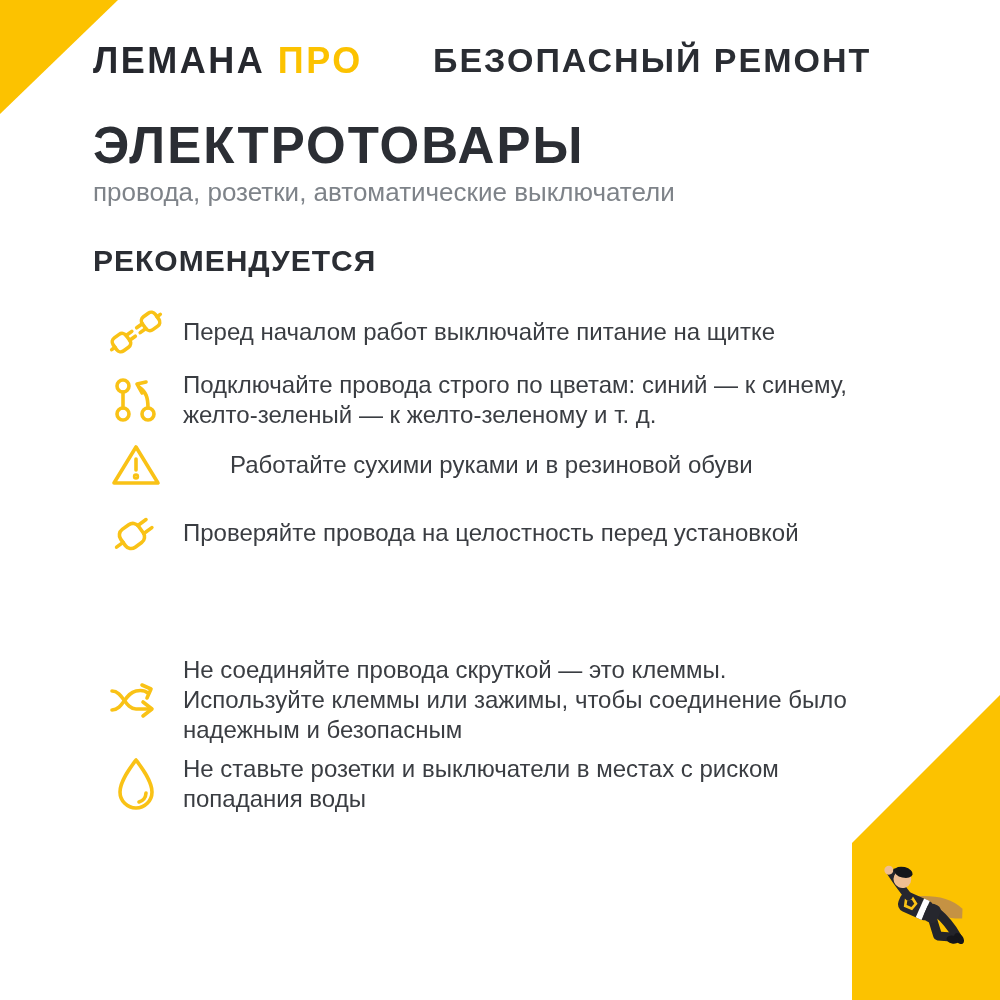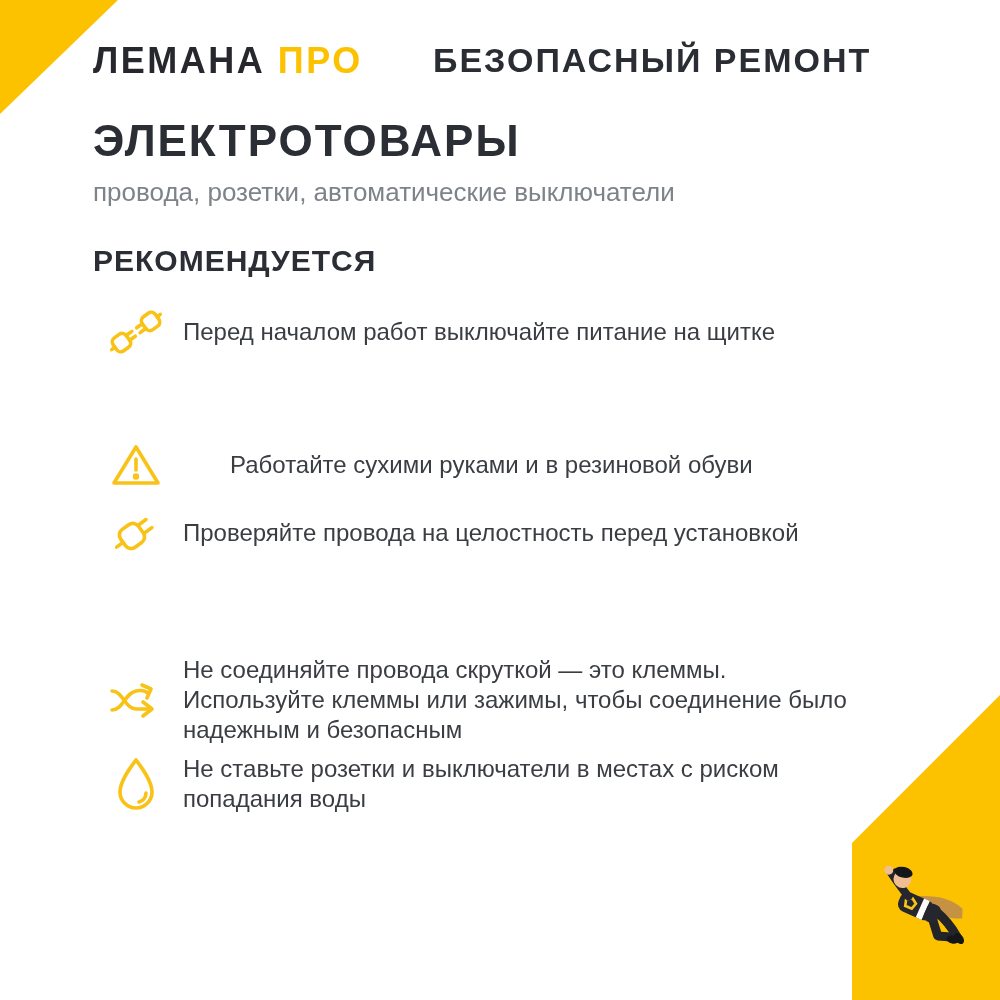--- a/index.html
+++ b/index.html
@@ -37,21 +37,21 @@
   }
   .logo .accent { color: #fcc200; }
   .header-title {
     position: absolute; left: 433px; top: 41px;
     font-size: 34px; font-weight: 800; letter-spacing: 2px;
     color: #2a2d33; white-space: nowrap;
   }
   
   .page-title {
     position: absolute; left: 93px; top: 116px;
-    font-size: 44px; font-weight: 800; letter-spacing: 2px;
+    font-size: 51px; font-weight: 800; letter-spacing: 2px;
     color: #2b2e34; white-space: nowrap;
   }
   .page-subtitle {
     position: absolute; left: 93px; top: 177px;
     font-size: 26px; font-weight: 400;
     color: #7e8389; white-space: nowrap;
   }
   
   .section-heading {
     position: absolute; left: 93px;
@@ -111,20 +111,36 @@
           <rect x="41" y="20" width="16" height="16" rx="5"></rect>
           <line x1="34" y1="25" x2="41" y2="25"></line>
           <line x1="34" y1="31" x2="41" y2="31"></line>
           <line x1="57" y1="28" x2="61" y2="28"></line>
         </g>
       </svg>
     </div>
     <div class="item-text">Перед началом работ выключайте питание на щитке</div>
   </div>
 
+  <div class="item" id="item-2">
+    <div class="icon-box">
+      <svg width="46" height="48" viewBox="0 0 46 48">
+        <g class="icon-stroke">
+          <circle cx="10" cy="10" r="6"></circle>
+          <line x1="10" y1="16" x2="10" y2="32"></line>
+          <circle cx="10" cy="38" r="6"></circle>
+          <circle cx="35" cy="38" r="6"></circle>
+          <path d="M35 32 C35 21 33 16 26 11"></path>
+          <path d="M33 6 L24 8 L29 17"></path>
+        </g>
+      </svg>
+    </div>
+    <div class="item-text">Подключайте провода строго по цветам: синий — к синему,
+желто-зеленый — к желто-зеленому и т. д.</div>
+  </div>
 
   <div class="item" id="item-3">
     <div class="icon-box">
       <svg width="52" height="46" viewBox="0 0 52 46">
         <g class="icon-stroke">
           <path d="M26 5 L48 41 L4 41 Z"></path>
           <line x1="26" y1="17" x2="26" y2="28"></line>
           <circle cx="26" cy="34.5" r="1.4"></circle>
         </g>
       </svg>

